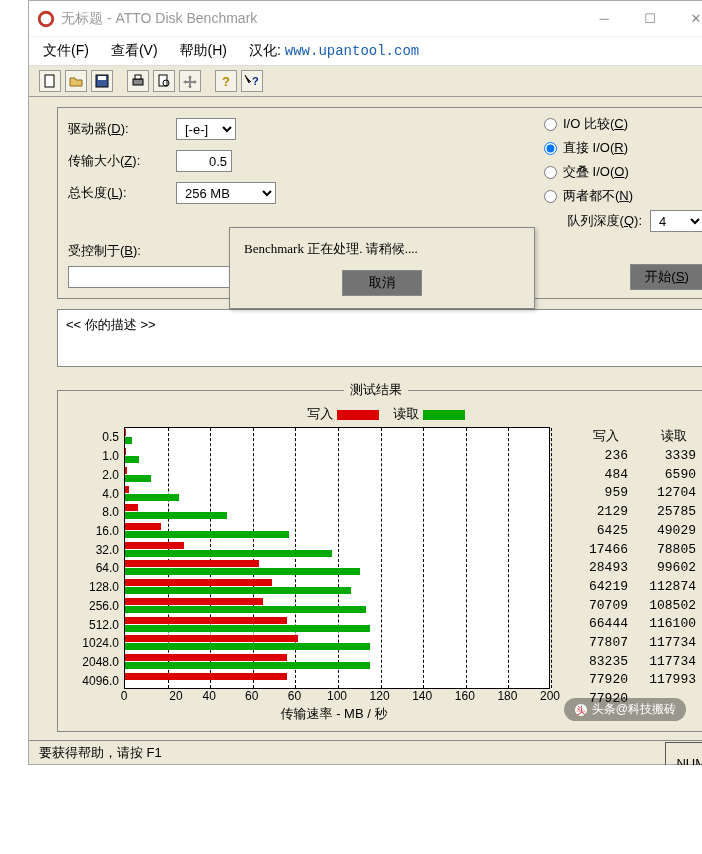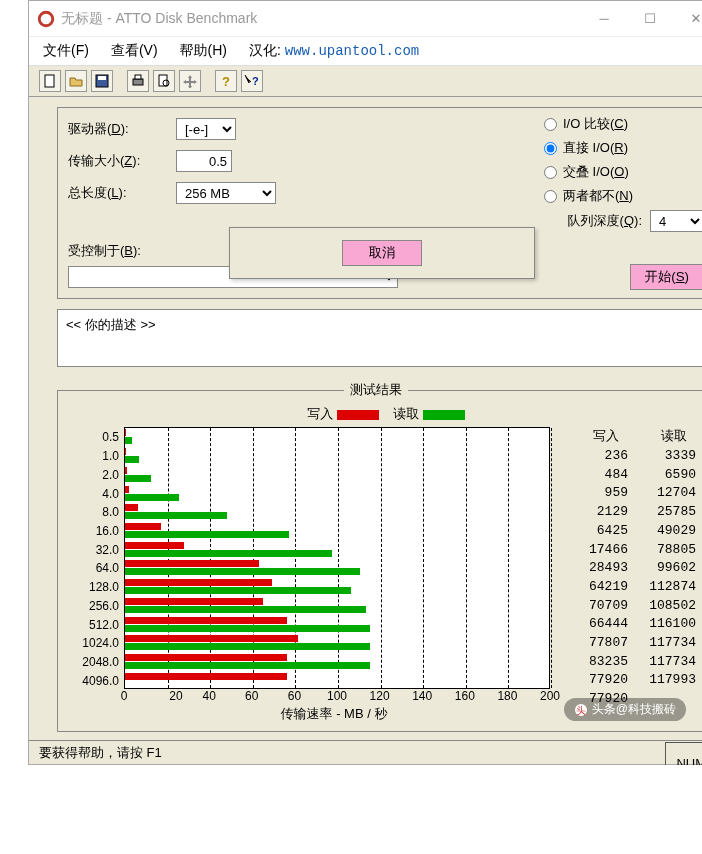--- a/index.html
+++ b/index.html
@@ -19,21 +19,21 @@
 .row { display: flex; align-items: center; margin-bottom: 10px; }
 .row label { width: 108px; }
 .u { text-decoration: underline; }
 input.text, select.text { font-family: inherit; font-size: 13px; border: 1px solid #888; background: #fff; height: 22px; padding: 1px 4px; }
 .radios { position: absolute; right: 10px; top: 4px; width: 160px; }
 .radios div { height: 24px; display: flex; align-items: center; gap: 6px; }
 .qd { display: flex; justify-content: flex-end; align-items: center; gap: 8px; margin-top: 6px; }
 .controlled { margin-top: 10px; }
 .controlled-row { display: flex; gap: 14px; align-items: center; margin-top: 4px; }
 .controlled-row select { flex: 0 0 330px; }
-.btn { border: 1px solid #888; background: #f9a8d4; padding: 3px 14px; font-family: inherit; }
+.btn { border: 1px solid #888; background: #737373; padding: 3px 14px; font-family: inherit; }
 .desc { margin-top: 10px; border: 1px solid #888; border-right: none; background: #fff; position: relative; height: 58px; padding: 6px 8px; }
 .desc-scroll { position: absolute; right: -17px; top: -1px; bottom: -1px; width: 17px; border: 1px solid #888; background: #ece9d8; display: flex; flex-direction: column; justify-content: space-between; align-items: center; }
 fieldset.results { border: 1px solid #888; margin-top: 14px; padding: 6px 6px 2px 6px; position: relative; }
 fieldset.results legend { padding: 0 6px; margin-left: 280px; }
 .legendrow { text-align: center; padding-bottom: 4px; }
 .swatch { display: inline-block; width: 42px; height: 10px; vertical-align: middle; }
 .red { background: #d00; }
 .green { background: #0a0; }
 .chartwrap { display: flex; }
 .chart { width: 504px; height: 302px; }
@@ -317,20 +317,21 @@
                 <span>77920</span>
                 <span></span>
               </div>
             </div>
         </div>
       </div>
     </fieldset>
 
     <div class="dialog">
       <div class="dbody">
+        <div class="dmsg">Benchmark 正在处理.  请稍候....</div>
         <button class="btn" style="padding:3px 26px">取消</button>
       </div>
     </div>
   </div>
 
   <div class="status">
     <span>要获得帮助，请按 F1</span>
     <span class="numbox">NUM</span>
   </div>
 </div>

